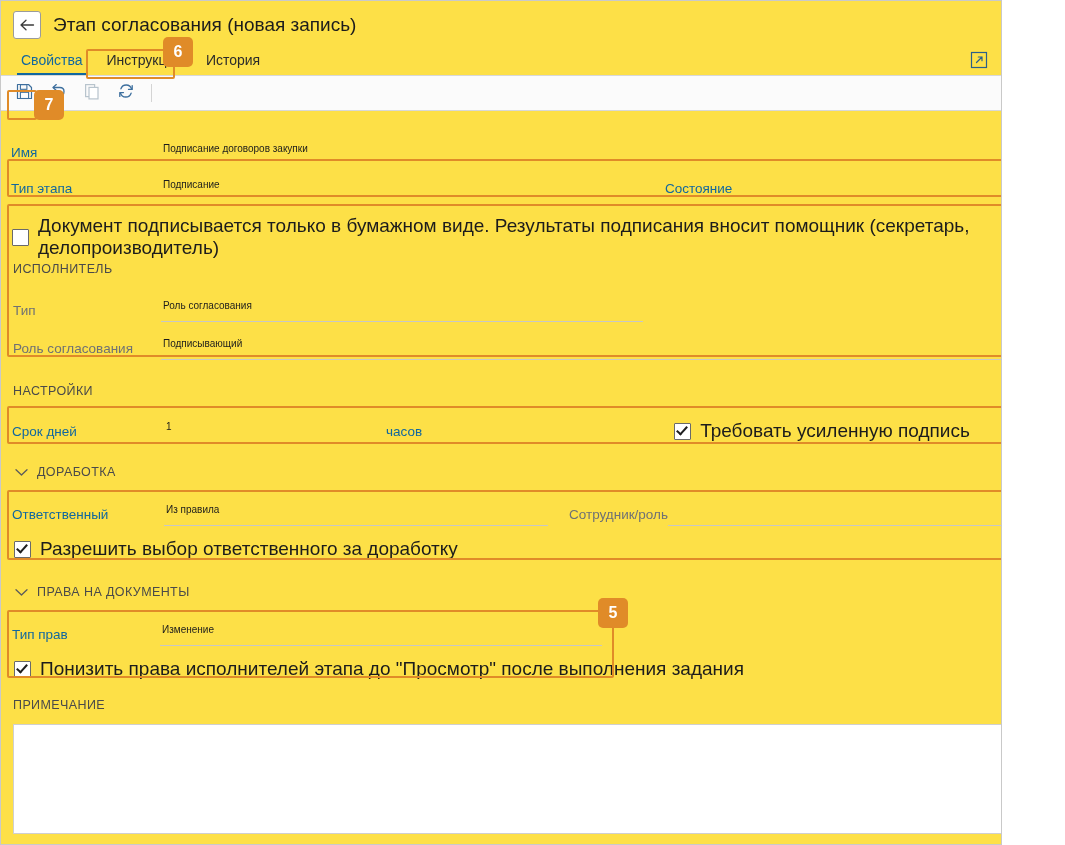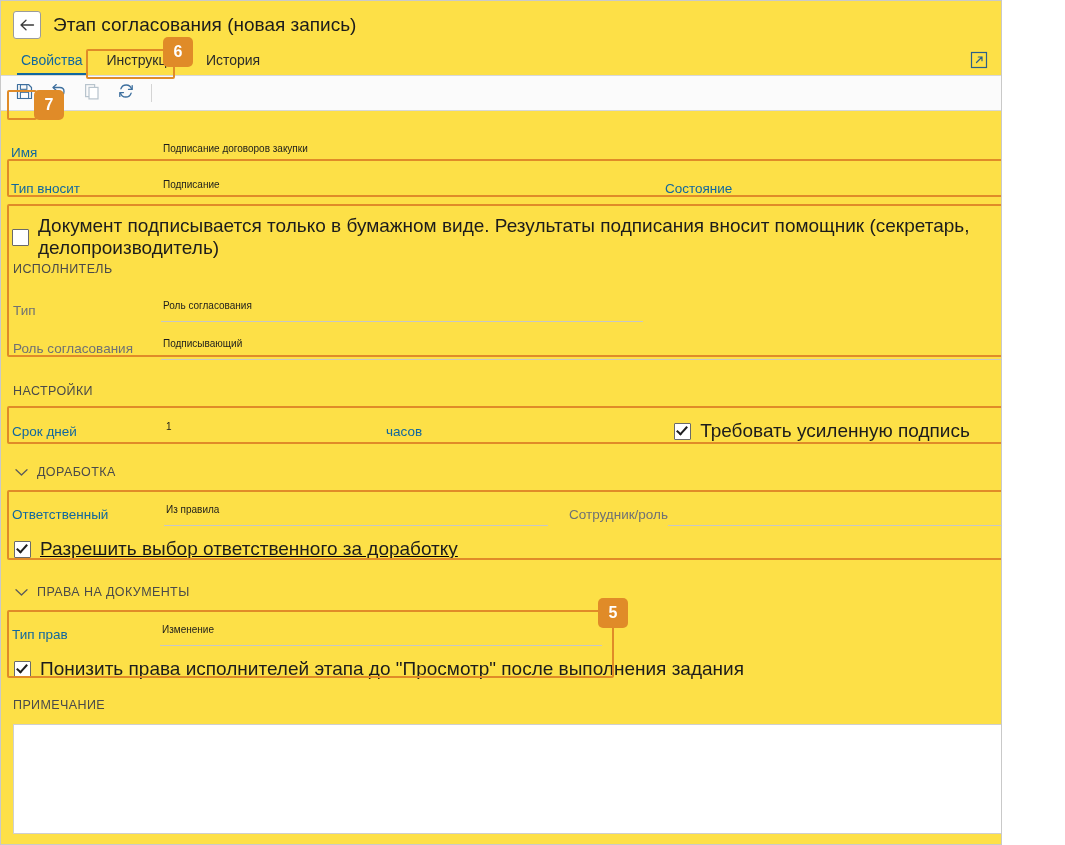--- a/index.html
+++ b/index.html
@@ -298,21 +298,21 @@
     </div>
     <div class="tb-sep"></div>
   </div>
 
   <div class="abs row" style="left:10px; top:134px; width:1035px;">
     <div class="lbl" style="width:150px;">Имя</div>
     <div class="val noline">Подписание договоров закупки</div>
   </div>
 
   <div class="abs row" style="left:10px; top:170px; width:1025px;">
-    <div class="lbl" style="width:150px;">Тип вносит</div>
+    <div class="lbl" style="width:150px;">Тип этапа</div>
     <div class="val noline" style="flex:0 0 500px;">Подписание</div>
     <div class="lbl" style="width:auto; margin-right:26px;">Состояние</div>
   </div>
 
   <div class="abs cbx-row" style="left:11px; top:214px; width:1000px;">
     <div class="cbx"></div>
     <div class="cbx-label">Документ подписывается только в бумажном виде. Результаты подписания вносит помощник (секретарь, делопроизводитель)</div>
   </div>
 
   <div class="abs section-title" style="left:12px; top:261px;">ИСПОЛНИТЕЛЬ</div>
@@ -349,21 +349,21 @@
     <span>ДОРАБОТКА</span>
   </div>
 
   <div class="abs row" style="left:11px; top:496px; width:1020px;">
     <div class="lbl" style="width:152px;">Ответственный</div>
     <div class="val" style="flex:0 0 380px;">Из правила</div>
     <div class="lbl grey" style="width:auto; margin-left:21px; ">Сотрудник/роль</div>
     <div class="val" style="flex:1 1 auto;"></div>
   </div>
 
-  <div class="abs cbx-row" style="left:13px; top:537px;text-decoration:underline;">
+  <div class="abs cbx-row" style="left:13px; top:537px;">
     <div class="cbx checked"></div>
     <div class="cbx-label">Разрешить выбор ответственного за доработку</div>
   </div>
 
   <div class="abs group-header" style="left:14px; top:584px;">
     <span class="chev">
       <svg width="13" height="9" viewBox="0 0 13 9" fill="none" xmlns="http://www.w3.org/2000/svg">
         <path d="M1 1.8L6.5 7L12 1.8" stroke="#5b5b5b" stroke-width="1.3" stroke-linecap="round" stroke-linejoin="round"></path>
       </svg>
     </span>

